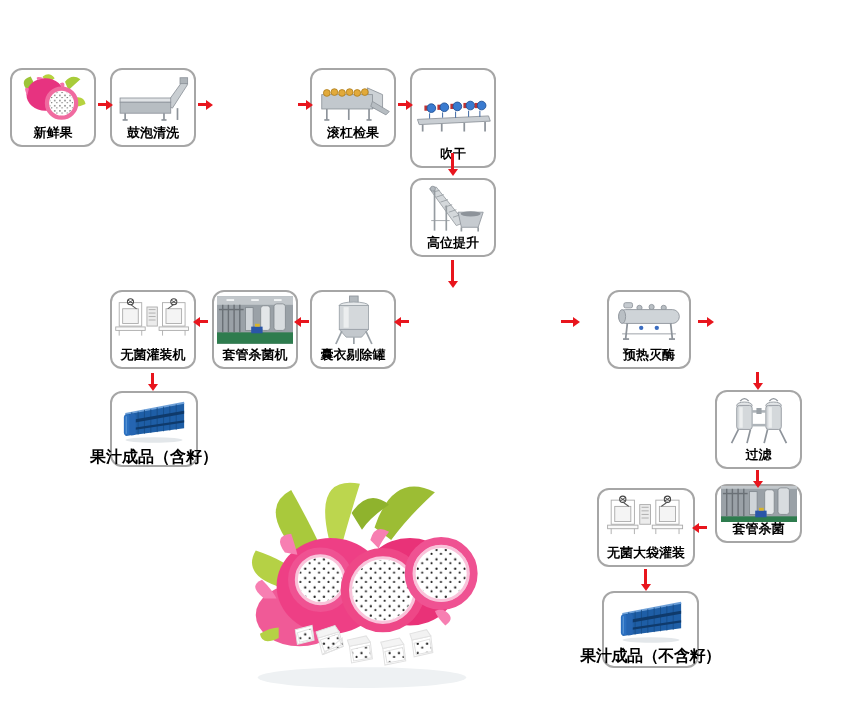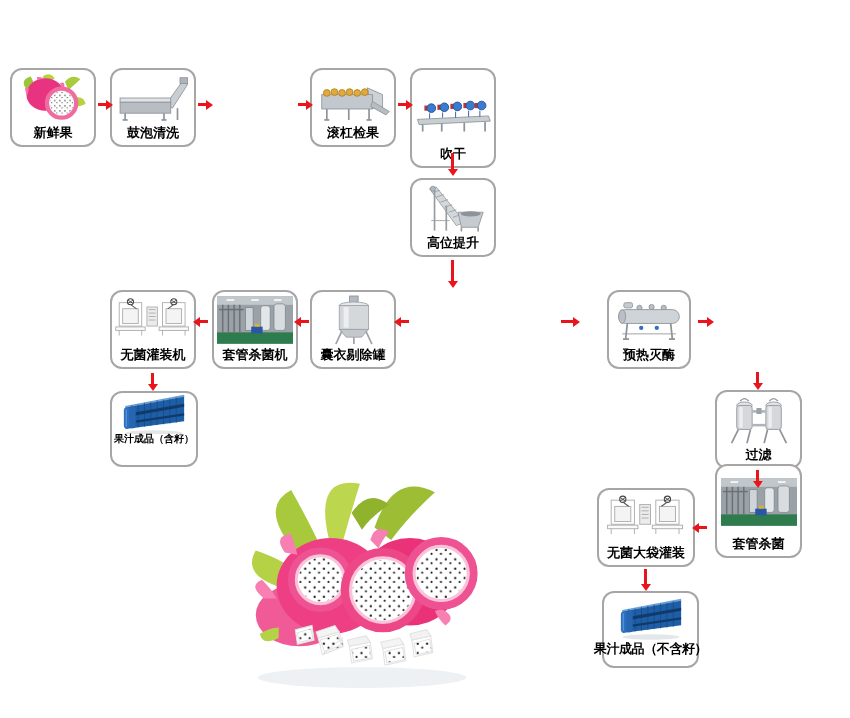--- a/index.html
+++ b/index.html
@@ -4,22 +4,22 @@
 <style>
   html,body{margin:0;padding:0;background:#fff;}
   .canvas{position:relative;width:850px;height:718px;background:#fff;
           font-family:"Liberation Sans",sans-serif;overflow:hidden;}
   .node{position:absolute;border:2px solid #a6a6a6;border-radius:12px;background:#fff;
         box-sizing:border-box;display:flex;flex-direction:column;align-items:center;
         justify-content:flex-end;}
   .node .icon{flex:1;width:100%;display:flex;align-items:center;justify-content:center;overflow:hidden;}
   .node .label{font-weight:700;font-size:13px;color:#000;white-space:nowrap;line-height:1;
                padding-bottom:6px;letter-spacing:0;}
-  .node .label.sm{font-size:10px;padding-bottom:21px;}
-  .node .label.xs{font-size:13px;letter-spacing:-0.4px;padding-bottom:11px;}
+  .node .label.sm{font-size:16px;padding-bottom:0;}
+  .node .label.xs{font-size:16px;letter-spacing:-0.4px;padding-bottom:2px;}
   .ar{position:absolute;background:#e8151d;}
   .ar-r{height:3px;}
   .ar-r::after{content:"";position:absolute;right:-7px;top:50%;transform:translateY(-50%);
     border-left:7px solid #e8151d;border-top:5px solid transparent;border-bottom:5px solid transparent;}
   .ar-l{height:3px;}
   .ar-l::before{content:"";position:absolute;left:-7px;top:50%;transform:translateY(-50%);
     border-right:7px solid #e8151d;border-top:5px solid transparent;border-bottom:5px solid transparent;}
   .ar-d{width:3px;}
   .ar-d::after{content:"";position:absolute;bottom:-7px;left:50%;transform:translateX(-50%);
     border-top:7px solid #e8151d;border-left:5px solid transparent;border-right:5px solid transparent;}
@@ -281,21 +281,21 @@
         <rect x="39" y="16" width="6" height="7" fill="#9aa1a7"></rect>
         <line x1="18" y1="41" x2="10" y2="57" stroke="#8d939a" stroke-width="2"></line>
         <line x1="32" y1="41" x2="28" y2="57" stroke="#8d939a" stroke-width="2"></line>
         <line x1="52" y1="41" x2="48" y2="57" stroke="#8d939a" stroke-width="2"></line>
         <line x1="66" y1="41" x2="74" y2="57" stroke="#8d939a" stroke-width="2"></line>
       </svg>
     </div>
     <div class="label">过滤</div>
   </div>
 
-  <div class="node" style="left:715px;top:464px;width:87px;height:94px">
+  <div class="node" style="left:715px;top:484px;width:87px;height:59px">
     <div class="icon">
       <svg width="76" height="48" viewBox="0 0 80 50">
         <rect x="0" y="0" width="80" height="50" fill="#9aa1a7"></rect>
         <rect x="0" y="0" width="80" height="9" fill="#c2c7cb"></rect>
         <rect x="10" y="3" width="8" height="2" fill="#f2f4f5"></rect>
           <rect x="36" y="3" width="8" height="2" fill="#f2f4f5"></rect>
           <rect x="60" y="3" width="8" height="2" fill="#f2f4f5"></rect>
         <rect x="0" y="38" width="80" height="12" fill="#2e7c4e"></rect>
         <g stroke="#6a7076" stroke-width="1.5">
           <line x1="6" y1="9" x2="6" y2="38"></line>

